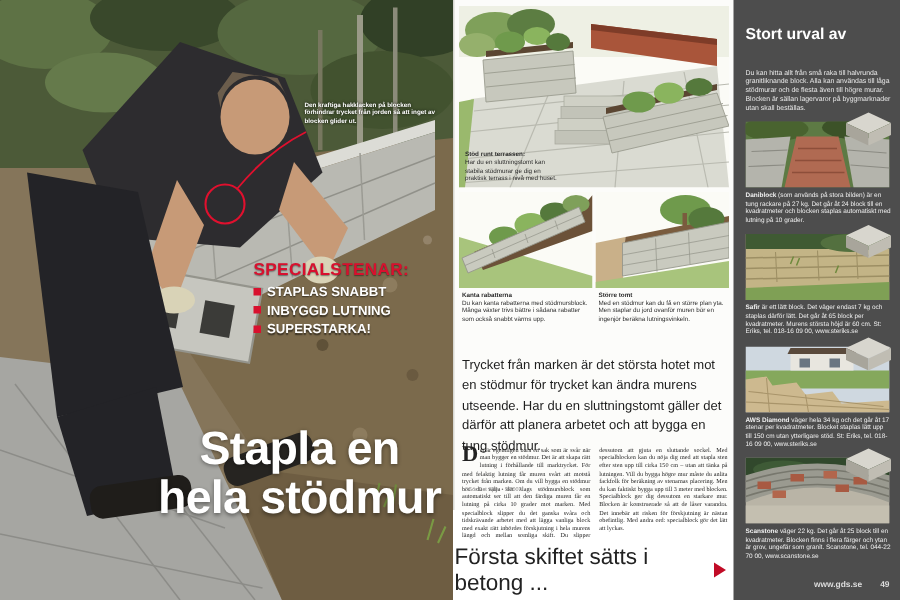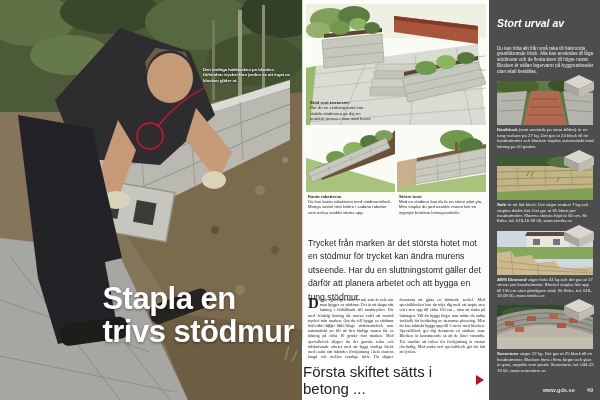--- a/index.html
+++ b/index.html
@@ -10,21 +10,21 @@
   .left-page{position:relative;flex:0 0 302px;width:302px;height:400px;overflow:hidden;}
   .left-page svg{position:absolute;left:0;top:0;}
   .photo-note{position:absolute;left:203px;top:67px;width:90px;color:#fff;font-size:4.2px;line-height:5.3px;
     text-shadow:0 0 2px rgba(0,0,0,.9);font-weight:bold;}
   .special{position:absolute;left:169px;top:174px;}
   .special-title{color:#d8102e;font-weight:bold;font-size:11.5px;letter-spacing:.2px;text-shadow:0 1px 1px rgba(0,0,0,.45);}
   .special ul{list-style:none;margin:3px 0 0 0;padding:0;}
   .special li{display:flex;align-items:center;gap:4px;color:#fff;font-weight:bold;font-size:8.8px;margin-top:2.5px;
     text-shadow:0 1px 1px rgba(0,0,0,.6);}
   .bullet-sq{width:5px;height:5px;background:#d8102e;flex:0 0 5px;}
-  .main-title{position:absolute;right:8px;bottom:52px;margin:0;text-align:left;color:#fff;font-weight:bold;
+  .main-title{position:absolute;right:8px;bottom:52px;margin:0;text-align:center;color:#fff;font-weight:bold;
     font-size:31px;line-height:33px;letter-spacing:-.5px;text-shadow:0 1px 3px rgba(0,0,0,.45);}
 
   
   .mid-page{position:relative;flex:0 0 186px;width:186px;height:340px;background:#fcfcfa;border-left:1px solid #d8d8d2;}
   .illus-main{position:absolute;left:3px;top:4px;width:180px;height:121px;}
   .illus-main svg{display:block;}
   .cap-overlay{position:absolute;left:4px;bottom:4px;width:66px;color:#2a2a2a;font-size:4.2px;line-height:5.2px;}
   .cap-title{font-weight:bold;display:block;}
   .figures{position:absolute;left:3px;top:128px;width:180px;display:flex;gap:2px;}
   .figures figure{margin:0;width:89px;}
@@ -35,21 +35,21 @@
     font-family:"Liberation Serif",serif;font-size:4.1px;line-height:5.2px;text-align:justify;color:#222;
     column-count:2;column-gap:6px;}
   .dropcap{float:left;font-family:"Liberation Serif",serif;font-weight:bold;font-size:15px;line-height:13px;margin-right:1px;}
   .next-line{position:absolute;right:5px;top:363px;display:flex;align-items:center;gap:4px;color:#222;font-size:15px;}
   .tri-icon{width:0;height:0;border-left:8px solid #c10b26;border-top:5px solid transparent;border-bottom:5px solid transparent;}
   .mid-footer{position:absolute;left:9px;bottom:12px;color:#777;font-size:3.6px;}
 
   
   .sidebar{position:relative;flex:0 0 112px;width:112px;height:400px;background:#4d4d4d;color:#fff;
     padding:12px 7px 0 8px;box-sizing:border-box;}
-  .sidebar h2{margin:6px 0 16px 0;font-size:10.5px;line-height:11.5px;font-weight:bold;font-style:italic;}
+  .sidebar h2{margin:6px 0 16px 0;font-size:10.5px;line-height:11.5px;font-weight:bold;}
   .sidebar-intro{margin:5px 0 0 0;font-size:4.6px;line-height:5.8px;color:#eaeaea;}
   .product{position:relative;margin-top:7px;}
   .product .photo{display:block;}
   .cube{position:absolute;top:-9px;right:-3px;}
   .prod-cap{margin-top:2px;font-size:4.3px;line-height:5.4px;color:#f0f0f0;}
   .pname{font-weight:bold;}
   .sidebar-footer{position:absolute;right:8px;bottom:7px;display:flex;gap:12px;font-size:5.6px;font-weight:bold;color:#ddd;}
 </style>
 </head>
 <body>
@@ -125,25 +125,40 @@
         <rect x="148" y="296" width="62" height="20" rx="8" fill="#262421"></rect>
       </g>
 
       <circle cx="150" cy="136" r="13" fill="none" stroke="#e0102e" stroke-width="1.4"></circle>
       <path d="M158,126 C176,104 192,94 204,88" fill="none" stroke="#e0102e" stroke-width="1.2"></path>
     </svg>
 
     <div class="photo-note">Den kraftiga hakklacken på blocken förhindrar trycket från jorden så att inget av blocken glider ut.</div>
 
     <div class="special">
+      <div class="special-title">SPECIALSTENAR:</div>
+      <ul>
+        <li>
+          <span class="bullet-sq"></span>
+          <span>STAPLAS SNABBT</span>
+        </li>
+        <li>
+          <span class="bullet-sq"></span>
+          <span>INBYGGD LUTNING</span>
+        </li>
+        <li>
+          <span class="bullet-sq"></span>
+          <span>SUPERSTARKA!</span>
+        </li>
+      </ul>
     </div>
 
     <h1 class="main-title">
       <span>Stapla en</span><br>
-      <span>trivs stödmur</span>
+      <span>hela stödmur</span>
     </h1>
   </section>
 
   <section class="mid-page">
 
     <div class="illus-main">
       <svg width="180" height="121" viewBox="0 0 180 121">
         <rect width="180" height="121" fill="#fbfbf6"></rect>
         <rect x="0" y="0" width="180" height="34" fill="#eef0e4"></rect>
         <ellipse cx="24" cy="16" rx="20" ry="12" fill="#7fa05a"></ellipse>

